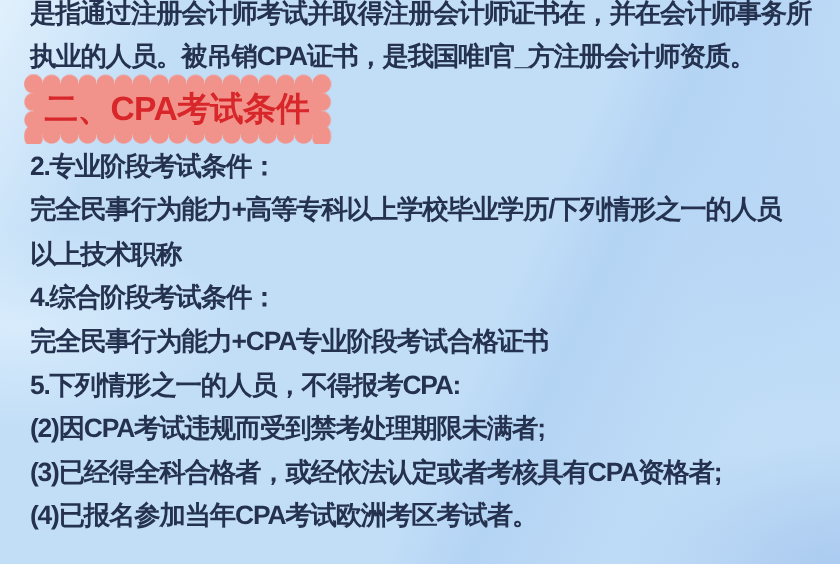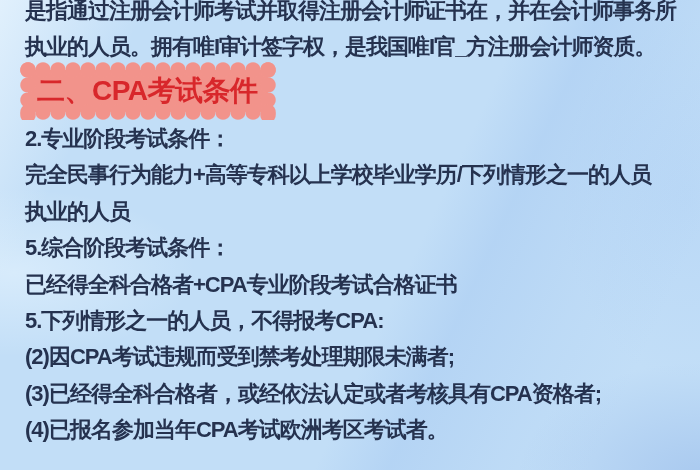--- a/index.html
+++ b/index.html
@@ -51,33 +51,33 @@
     white-space:nowrap;
   }
 </style>
 </head>
 <body>
 
 <div class="page">
 
   <div class="body-text intro">
     <div>是指通过注册会计师考试并取得注册会计师证书在，并在会计师事务所</div>
-    <div>执业的人员。拥有唯I审计签字权，是我国唯I官_方注册会计师资质。</div>
+    <div>执业的人员。被吊销CPA证书，是我国唯I官_方注册会计师资质。</div>
   </div>
 
   <div class="heading-wrap">
     <span class="scallop-bg"></span>
     <span class="heading-text">二、CPA考试条件</span>
   </div>
 
   <div class="body-text list">
     <div>2.专业阶段考试条件：</div>
     <div>完全民事行为能力+高等专科以上学校毕业学历/下列情形之一的人员</div>
-    <div>执业的人员</div>
-    <div>5.综合阶段考试条件：</div>
-    <div>已经得全科合格者+CPA专业阶段考试合格证书</div>
+    <div>以上技术职称</div>
+    <div>4.综合阶段考试条件：</div>
+    <div>完全民事行为能力+CPA专业阶段考试合格证书</div>
     <div>5.下列情形之一的人员，不得报考CPA:</div>
     <div>(2)因CPA考试违规而受到禁考处理期限未满者;</div>
     <div>(3)已经得全科合格者，或经依法认定或者考核具有CPA资格者;</div>
     <div>(4)已报名参加当年CPA考试欧洲考区考试者。</div>
   </div>
 
 </div>
 
 </body></html>

